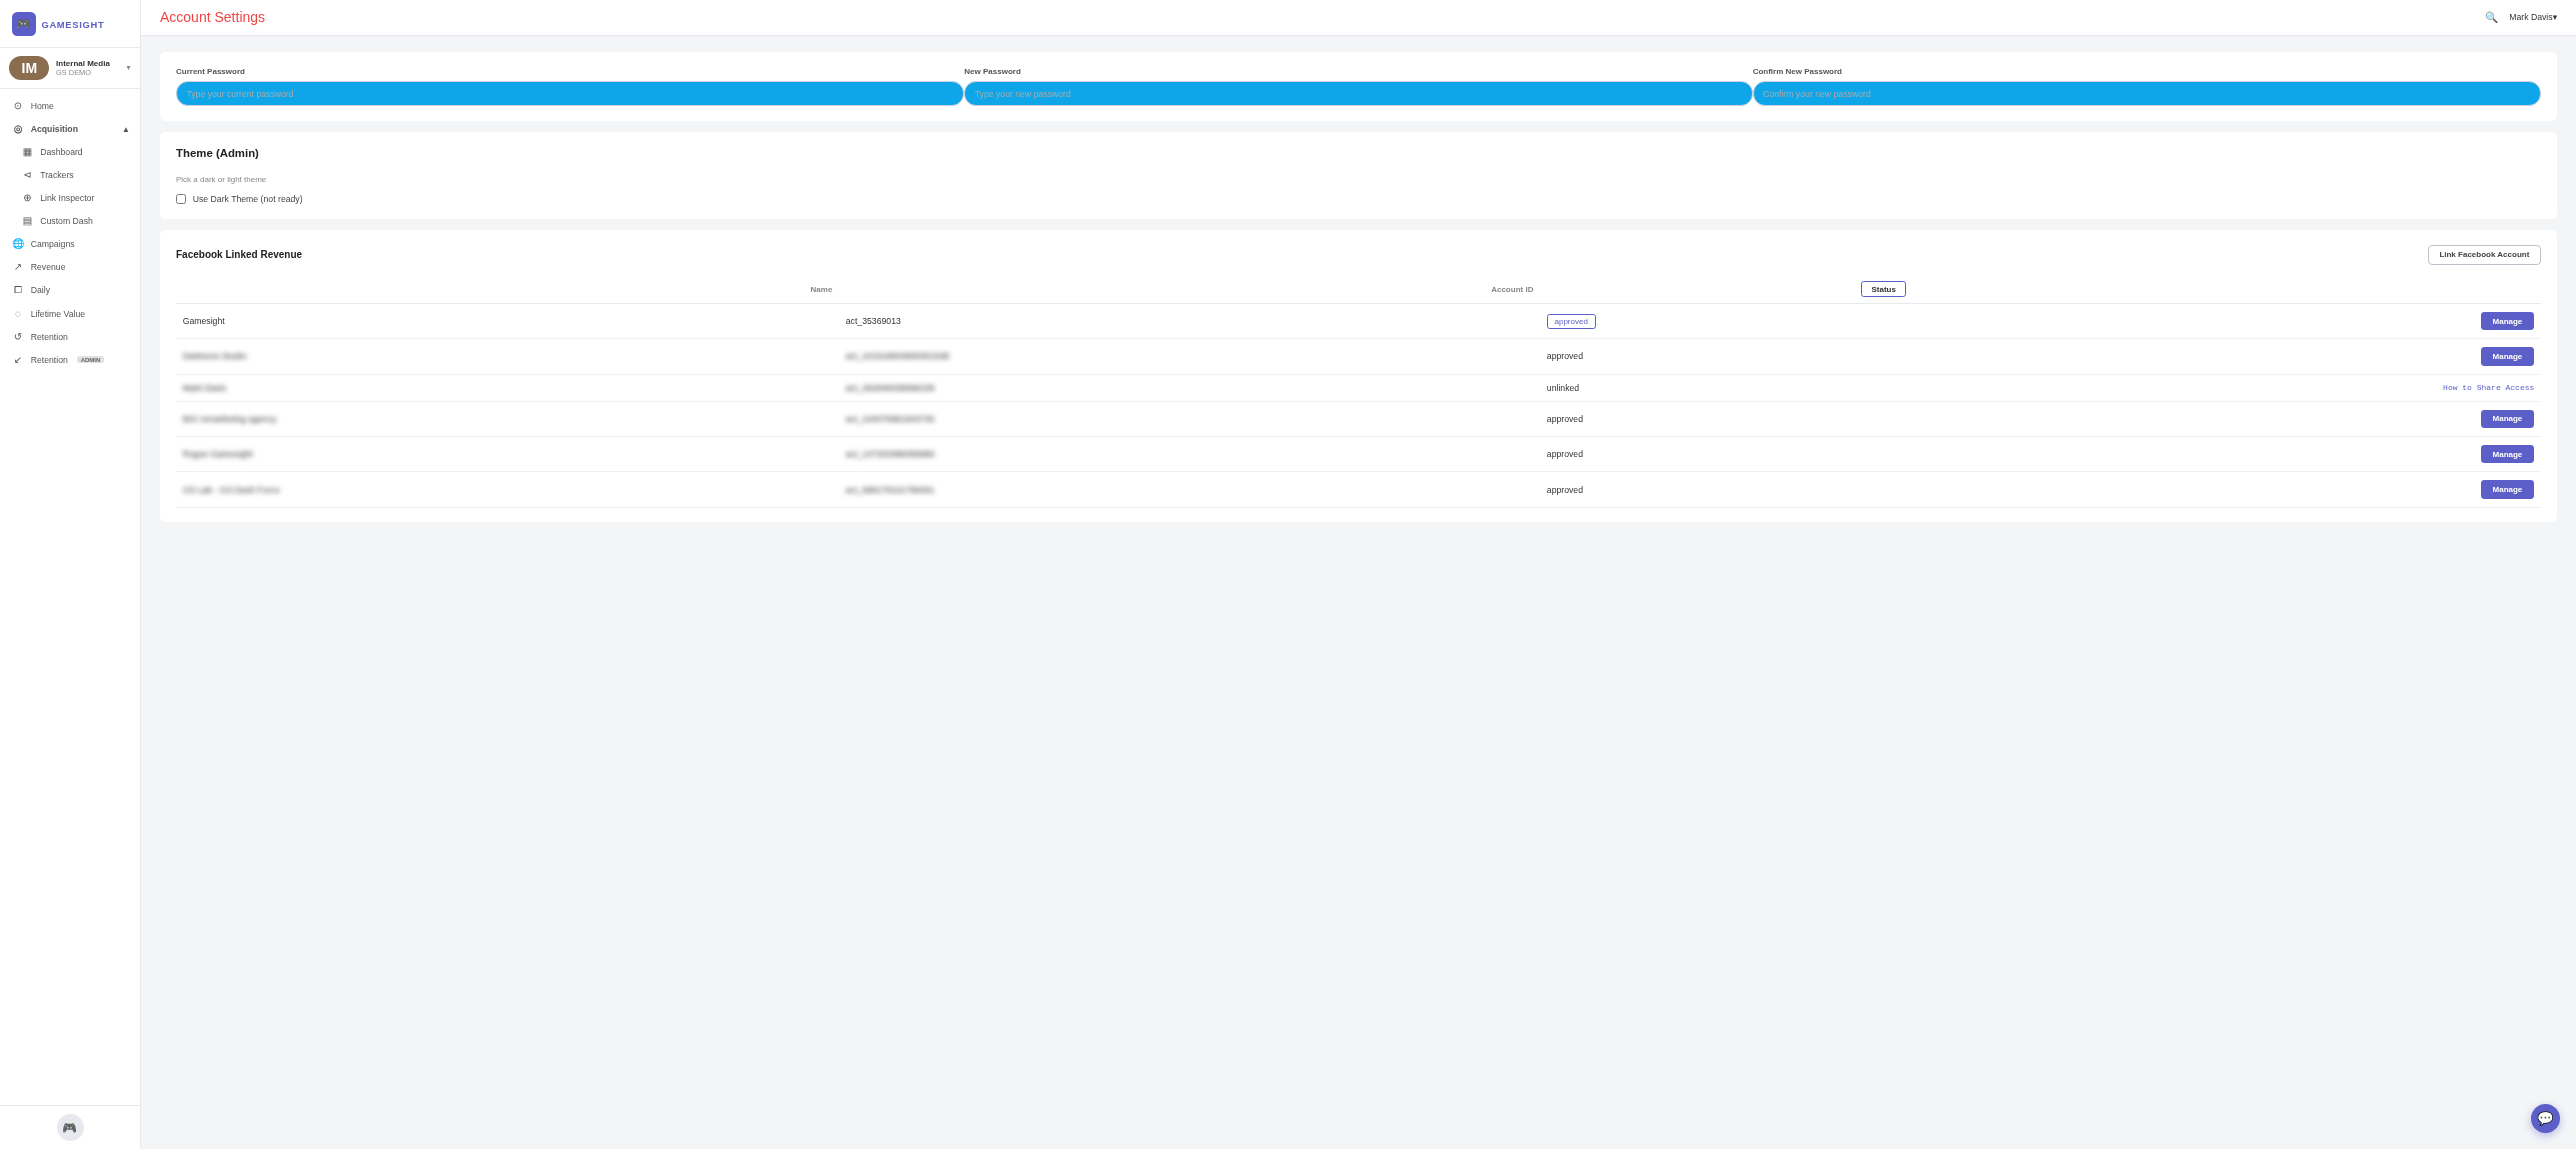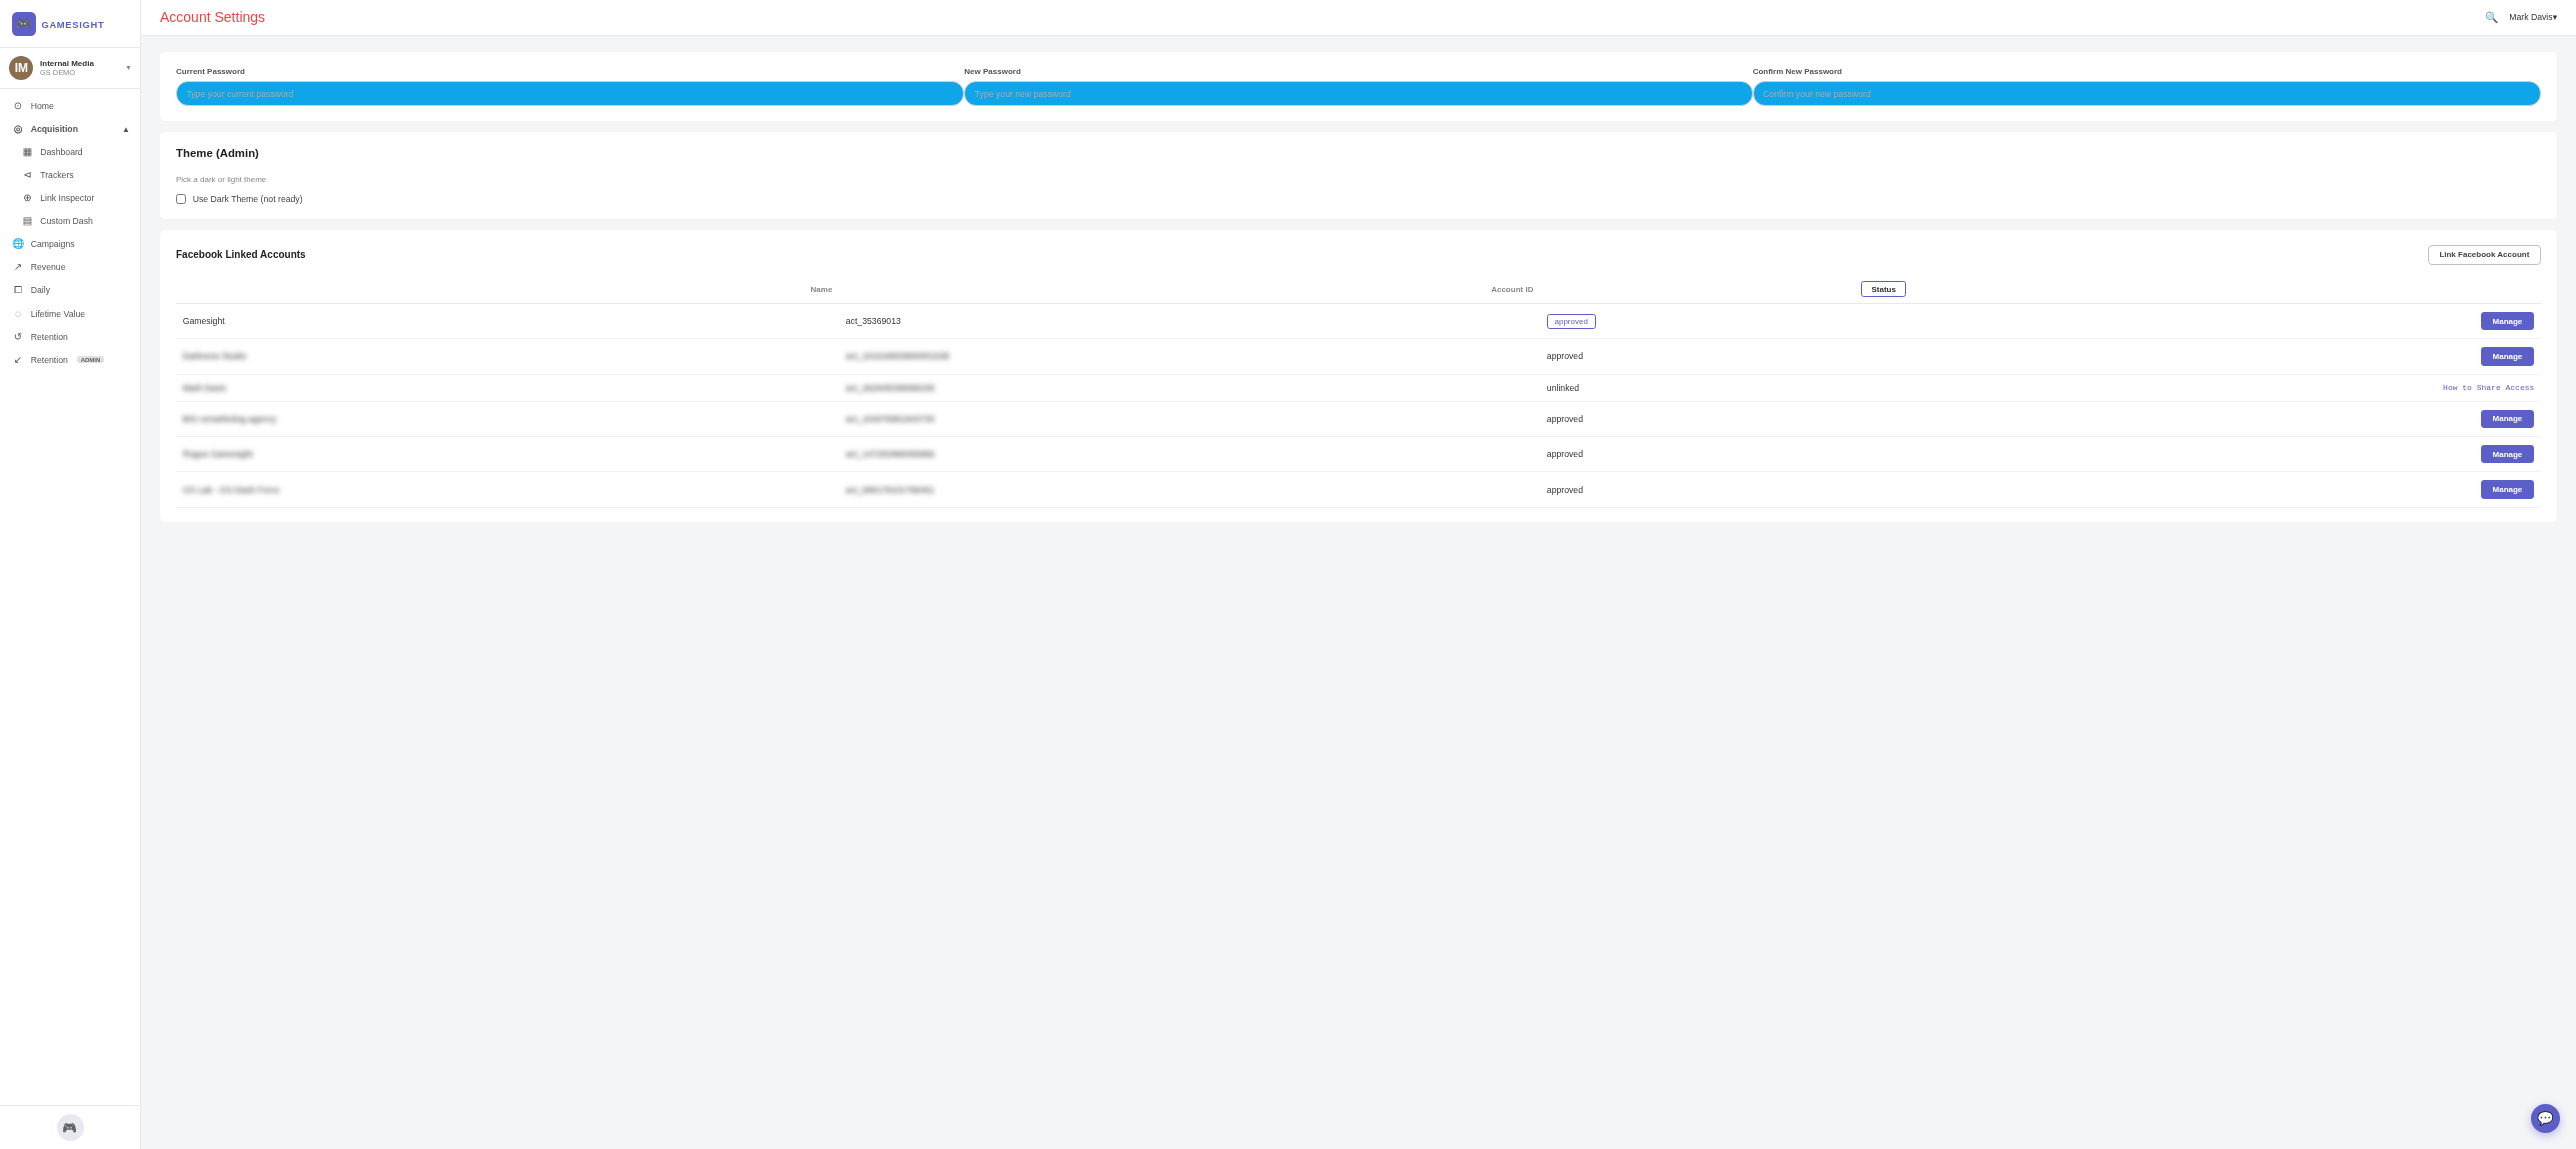--- a/index.html
+++ b/index.html
@@ -32,24 +32,24 @@
     }
     .logo-text { color: #5b5fc7; font-weight: 700; font-size: 9.4px; letter-spacing: 0.7px; }
 
     .org-section {
       display: flex; align-items: center; gap: 6.7px;
       padding: 8px 9.4px;
       border-bottom: 0.7px solid #e8e8ef;
       cursor: pointer;
     }
     .org-avatar {
-      width: 24px; height: 24px; border-radius: 12px;
+      width: 40px; height: 24px; border-radius: 12px;
       background: #8a6c4e; overflow: hidden;
       display: flex; align-items: center; justify-content: center;
-      color: #fff; font-size: 12px; font-weight: 600;
+      color: #fff; font-size: 14px; font-weight: 600;
     }
     .org-info { flex: 1; }
     .org-name { font-size: 8px; font-weight: 600; color: #333; }
     .org-sub { font-size: 7.4px; color: #888; }
     .chevron-down { color: #888; font-size: 8px; }
 
     .nav-section { padding: 5.4px 0; }
     .nav-item {
       display: flex; align-items: center; gap: 6.7px;
       padding: 6px 12px;
@@ -399,21 +399,21 @@
       <div class="section-title">Theme (Admin)</div>
       <div class="section-subtitle">Pick a dark or light theme</div>
       <div class="checkbox-row">
         <input type="checkbox" id="darkTheme" style="">
         <label for="darkTheme">Use Dark Theme (not ready)</label>
       </div>
     </div>
 
     <div class="fb-section">
       <div class="fb-header">
-        <div class="fb-title">Facebook Linked Accounts</div>
+        <div class="fb-title">Facebook Linked Revenue</div>
         <button class="btn-link-fb">Link Facebook Account</button>
       </div>
 
       <div class="table-wrapper">
         <table class="fb-table">
           <thead>
             <tr>
               <th>Name</th>
               <th>Account ID</th>
               <th>

